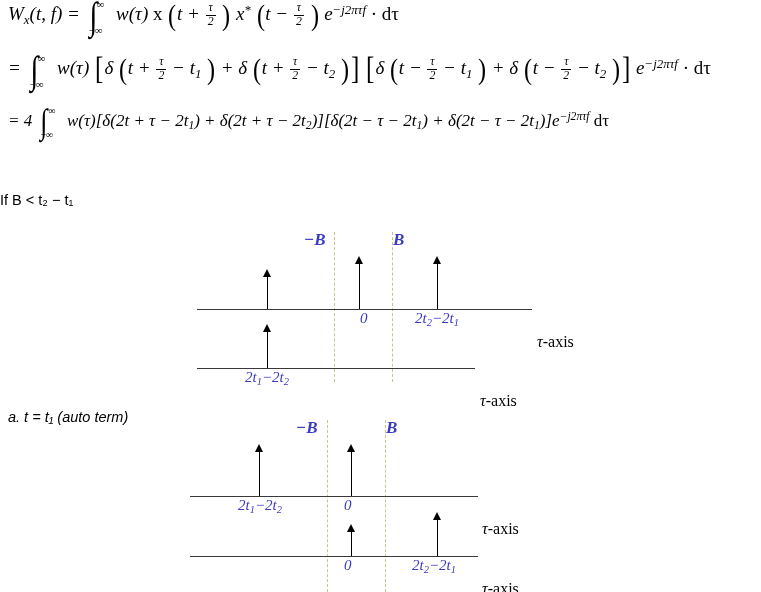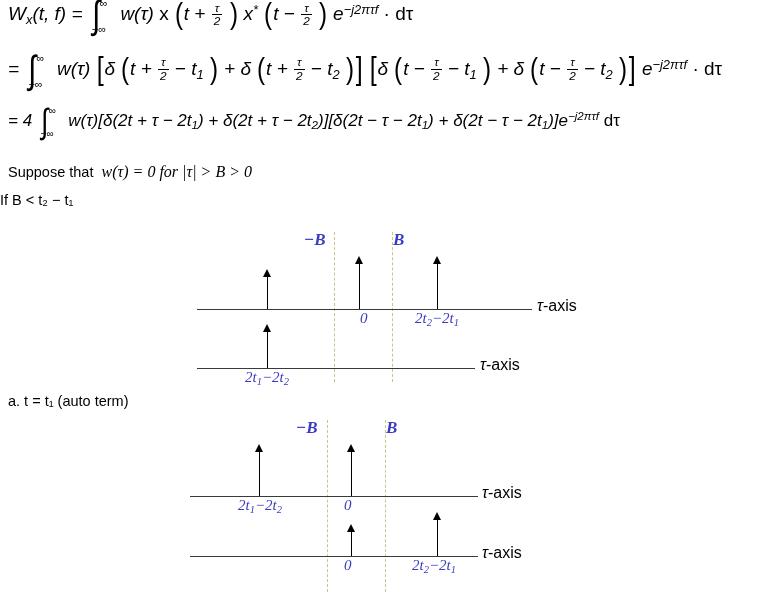--- a/index.html
+++ b/index.html
@@ -16,21 +16,21 @@
     overflow: hidden;
   }
   .page {
     position: relative;
     width: 761px;
     height: 592px;
   }
   
   .mathline {
     position: absolute;
-    font-family: Liberation Sans, sans-serif;
+    font-family: Liberation Serif, serif;
     font-style: italic;
     white-space: nowrap;
   }
   .eq1 { left: 8px;  top: 2px;  font-size: 19px; }
   .eq2 { left: 8px;  top: 56px; font-size: 19px; }
   .eq3 { left: 8px;  top: 110px; font-size: 17px; }
 
   .frac {
     display: inline-block;
     vertical-align: middle;
@@ -104,21 +104,21 @@
   .textline {
     position: absolute;
     font-family: "Liberation Sans", sans-serif;
     font-size: 14.5px;
     color: #000;
     white-space: nowrap;
   }
   .textline .mi { font-family: "Liberation Serif", serif; font-style: italic; font-size: 16px; }
   .t-suppose { left: 8px;  top: 163px; }
   .t-ifb     { left: 0;  top: 192px; }
-  .t-capa    { left: 8px;  top: 393px; }
+  .t-capa    { left: 8px;  top: 409px; font-style: italic; }
   .t-capb    { left: 8px;  top: 572px; }
 
   
   .fig { position: absolute; }
   .axis {
     position: absolute;
     height: 0;
     border-top: 1.5px solid #3a3a3a;
   }
   .spike {
@@ -151,24 +151,25 @@
     position: absolute;
     color: #3b3bc4;
     font-family: "Liberation Serif", serif;
     font-style: italic;
     font-weight: bold;
     font-size: 17px;
     white-space: nowrap;
   }
   .lbl-axis {
     position: absolute;
-    font-family: Liberation Sans, sans-serif;
+    font-family: Liberation Serif, serif;
     font-size: 16px;
     white-space: nowrap;
     color: #000;
+    margin-top: 36px;
   }
   .lbl-axis .tau { font-style: italic; }
 </style>
 </head>
 <body>
 
 <div class="page">
 
   <div class="mathline eq1">
     W<span class="sub">x</span>(t, f) =
@@ -222,24 +223,20 @@
   <div class="mathline eq3">
     = 4
     <span class="intg">
       <span class="sym">∫</span>
       <span class="upper">∞</span>
       <span class="lower">−∞</span>
     </span>
     &nbsp;w(τ)[δ(2t + τ − 2t<span class="sub">1</span>) + δ(2t + τ − 2t<span class="sub">2</span>)][δ(2t − τ − 2t<span class="sub">1</span>) + δ(2t − τ − 2t<span class="sub">1</span>)]e<span class="sup">−j2πτf</span> <span class="up">dτ</span>
   </div>
 
-  <div class="textline t-suppose">
-    <span>Suppose that</span>
-    &nbsp;<span class="mi">w(τ) = 0 for |τ| &gt; B &gt; 0</span>
-  </div>
 
   <div class="textline t-ifb">If  B &lt; t₂ − t₁</div>
 
   <div class="textline t-capa">a.  t = t₁ (auto term)</div>
 
   <div class="fig" style="left:0; top:0; width:761px; height:400px;">
 
     <div class="dashline" style="left:334px; top:232px; height:150px;"></div>
     <div class="dashline" style="left:392px; top:232px; height:150px;"></div>
 

